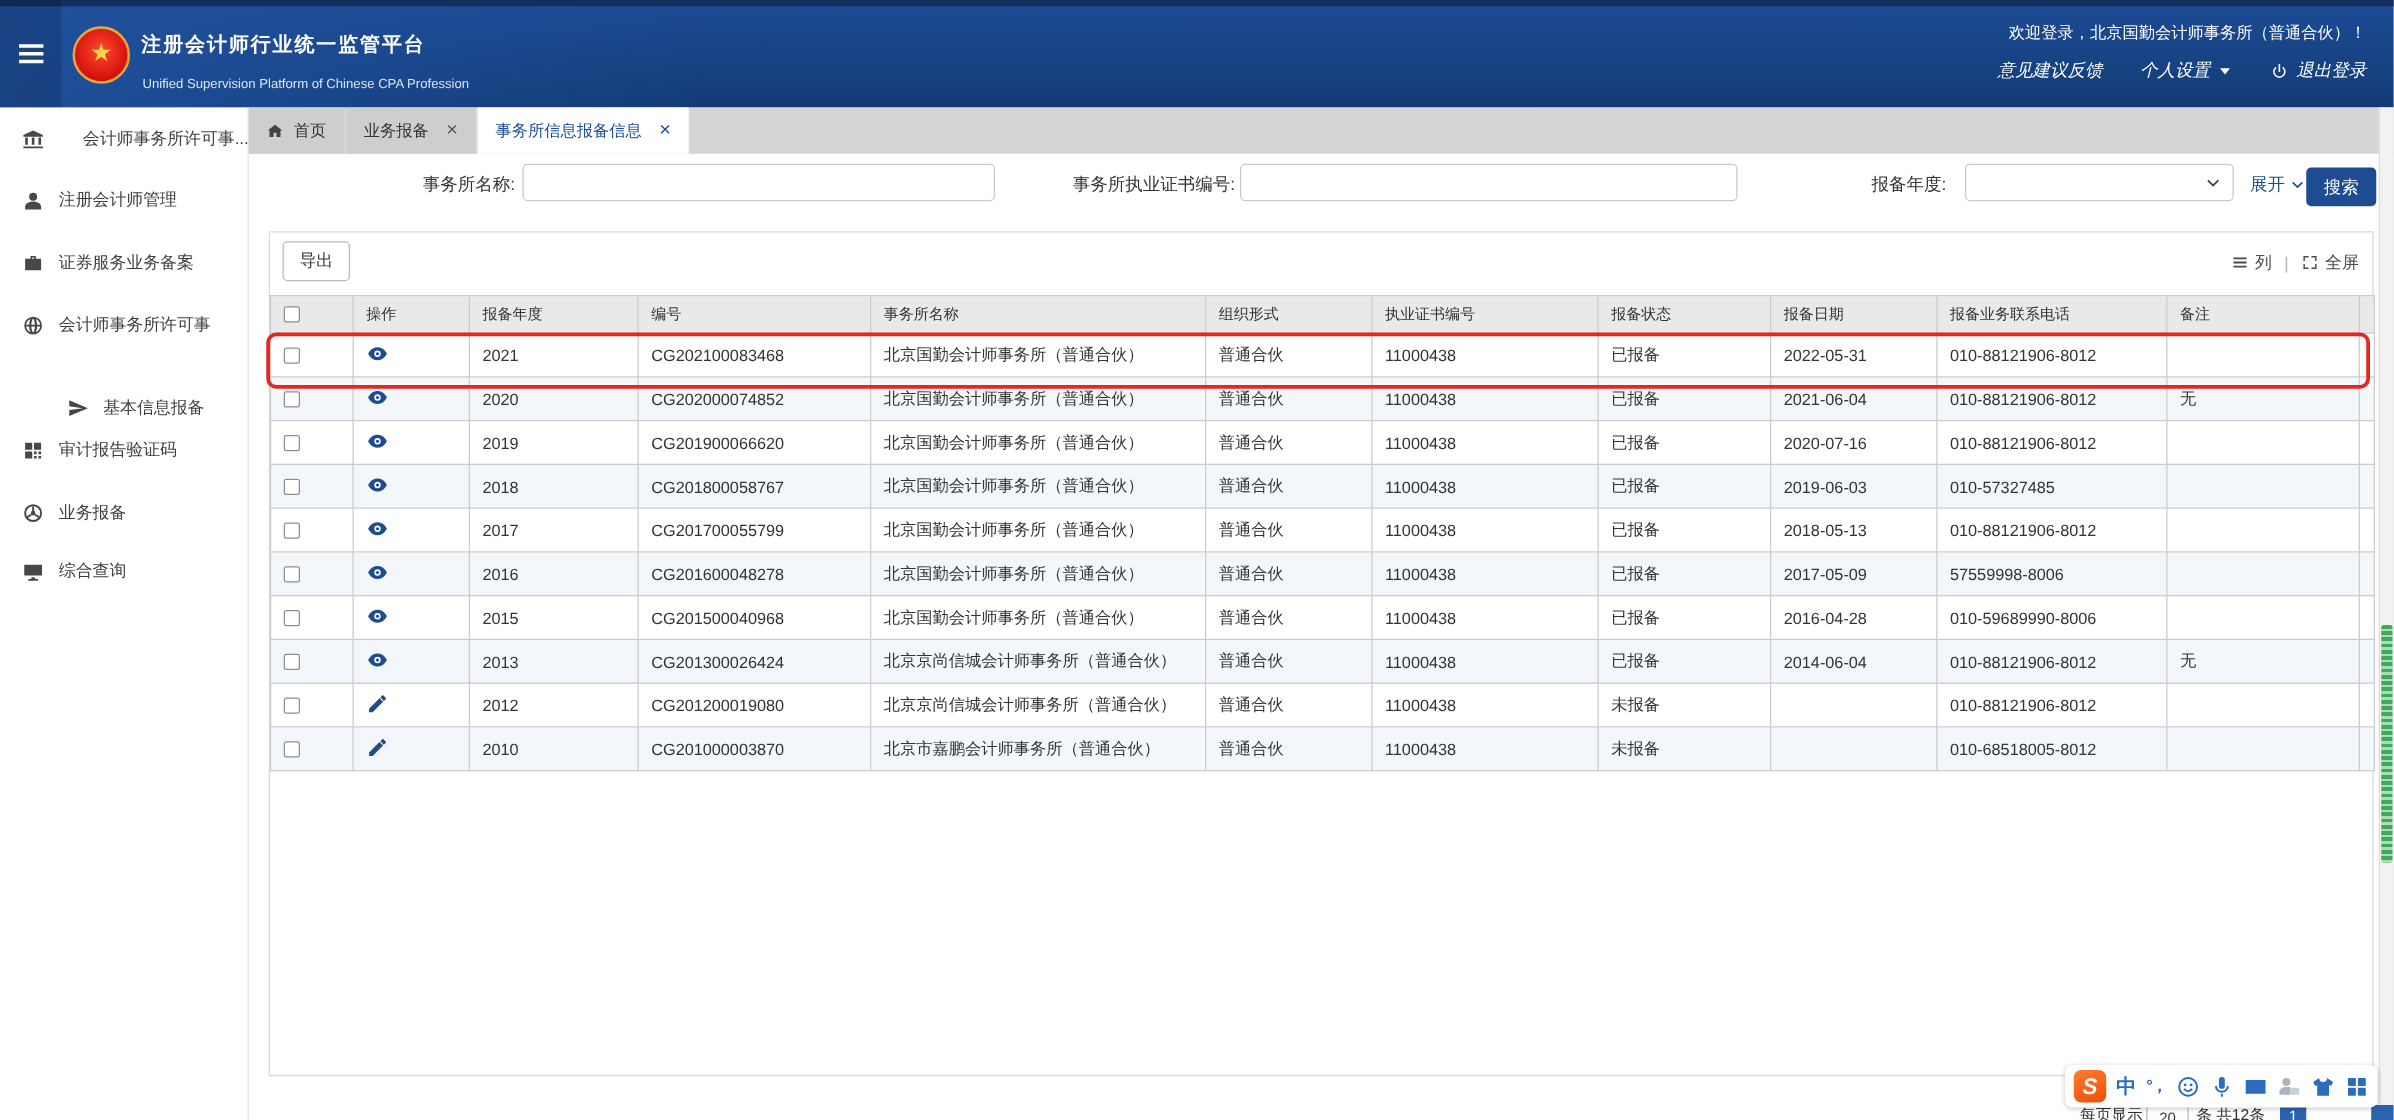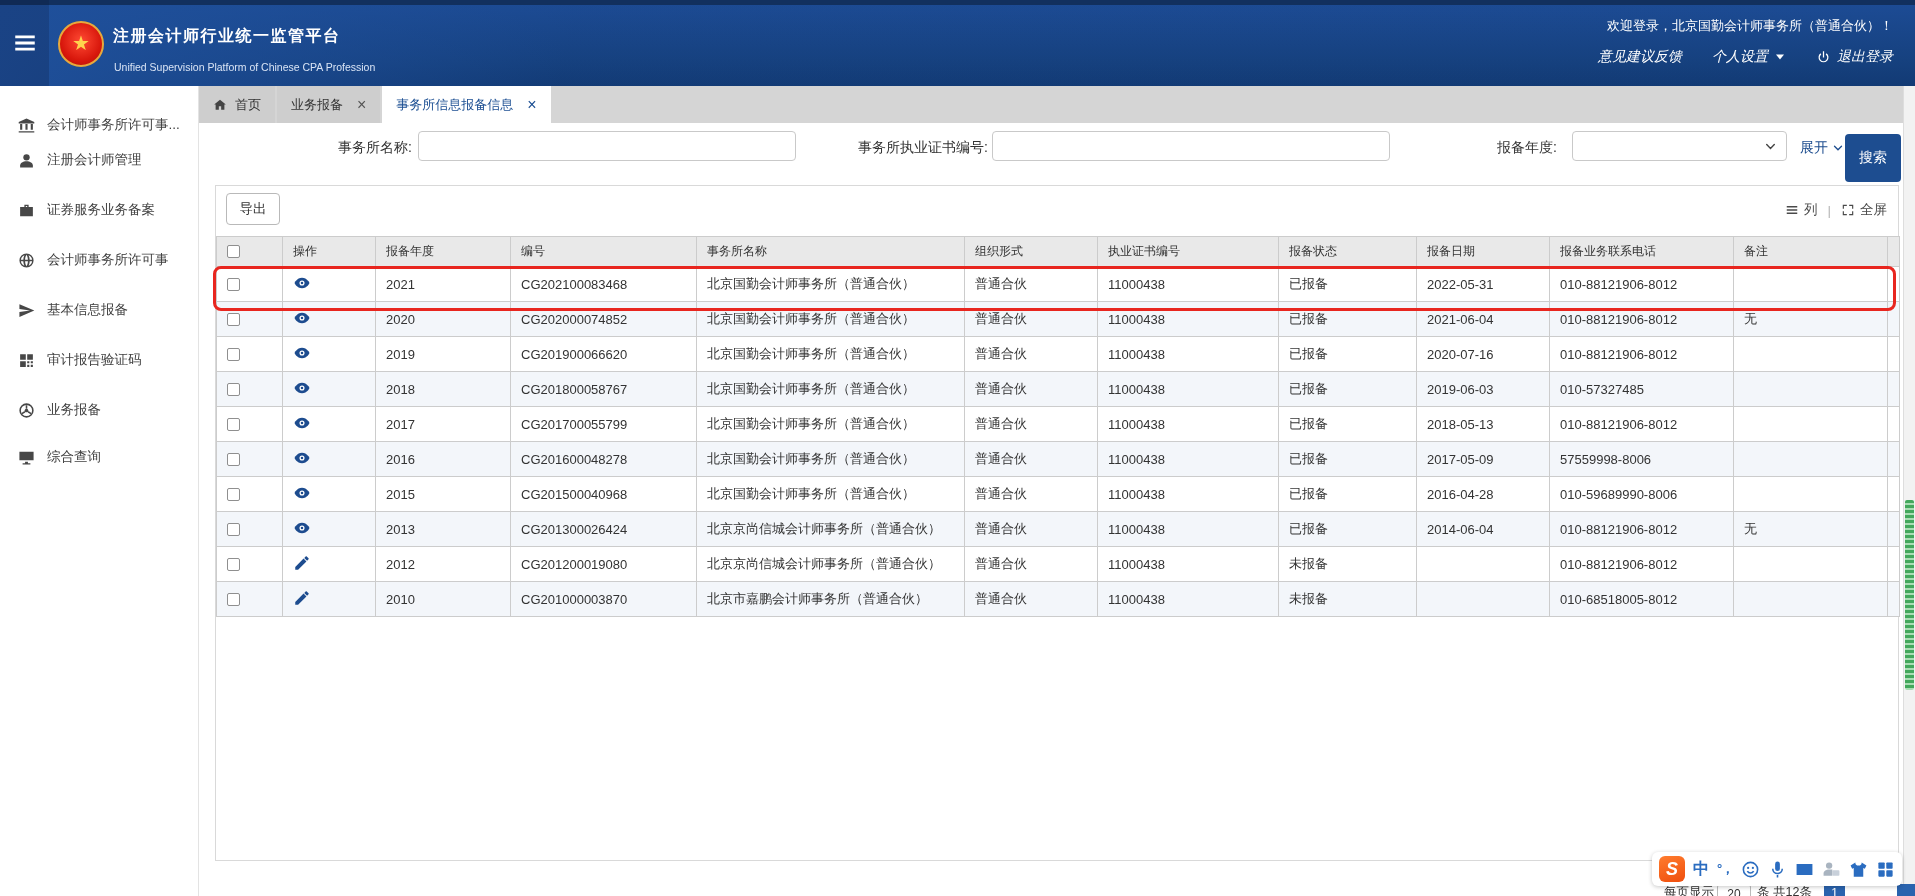--- a/index.html
+++ b/index.html
@@ -38,21 +38,21 @@
   .tab.active .close { color:#1b4e92; }
   .tab .close { font-size:16px; color:#555; margin-left:6px; cursor:pointer; }
 
   
   .lbl { position:absolute; top:139px; font-size:14px; color:#333; text-align:right; }
   .inp { position:absolute; top:131px; height:30px; background:#fff; border:1px solid #c9c9c9; border-radius:4px; font-size:13px; padding:0 8px; color:#333; }
   .selectbox { position:absolute; top:131px; height:30px; background:#fff; border:1px solid #c9c9c9; border-radius:4px; cursor:pointer; }
   .selectbox .ic { position:absolute; right:9px; top:8px; width:13px; height:13px; color:#444; }
   .expand { position:absolute; left:1800px; top:139px; color:#1c4c8e; font-size:14px; display:flex; align-items:center; gap:4px; cursor:pointer; }
   .expand .ic { width:12px; height:12px; }
-  .btn-search { position:absolute; left:1845px; top:134px; width:56px; height:48px; background:#1d4d90; color:#fff; border:none; border-radius:4px; font-size:14px; cursor:pointer; }
+  .btn-search { position:absolute; left:1845px; top:134px; width:56px; height:31px; background:#1d4d90; color:#fff; border:none; border-radius:4px; font-size:14px; cursor:pointer; }
 
   
   .panel { position:absolute; left:215px; top:185px; width:1684px; height:676px; background:#fff; border:1px solid #d9d9d9; }
   .btn-export { position:absolute; left:226px; top:193px; width:54px; height:32px; background:#fff; border:1px solid #b9b9b9; border-radius:4px; font-size:13.5px; color:#333; cursor:pointer; }
   .grid-ctrl { position:absolute; top:201px; right:28px; display:flex; align-items:center; gap:10px; color:#4a4a4a; font-size:13.5px; }
   .grid-ctrl .item { display:flex; align-items:center; gap:5px; cursor:pointer; }
   .grid-ctrl .ic { width:14px; height:14px; }
   .grid-ctrl .sep { color:#b5b5b5; }
 
   
@@ -122,21 +122,21 @@
               <path d="M11 2h2v10h-2V2z"></path>
               <path d="M7.2 5.3A8 8 0 1 0 16.8 5.3l-1.2 1.7a6 6 0 1 1-7.2 0L7.2 5.3z"></path>
             </svg>
           </span>
           <span>退出登录</span>
         </span>
     </div>
   </div>
 
   <div class="sidebar" id="sidebar">
-      <div class="side-item" style="top: 24px;">
+      <div class="side-item" style="top: 10px; justify-content: space-between;">
         <span class="ic">
           <svg viewBox="0 0 24 24" fill="currentColor" xmlns="http://www.w3.org/2000/svg">
             <path d="M12 2 1 7v2h22V7L12 2zM3 10v8h3v-8H3zm7.5 0v8h3v-8h-3zM18 10v8h3v-8h-3zM1 20v2h22v-2H1z"></path>
           </svg>
         </span>
         <span class="lab">会计师事务所许可事...</span>
       </div>
       <div class="side-item" style="top: 59px;">
         <span class="ic">
           <svg viewBox="0 0 24 24" fill="currentColor" xmlns="http://www.w3.org/2000/svg">
@@ -155,21 +155,21 @@
         <span class="lab">证券服务业务备案</span>
       </div>
       <div class="side-item" style="top: 159px;">
         <span class="ic">
           <svg viewBox="0 0 24 24" fill="currentColor" xmlns="http://www.w3.org/2000/svg">
             <path d="M12 2a10 10 0 1 0 0 20 10 10 0 0 0 0-20zm7.9 9h-3.4c-.1-2.5-.7-4.8-1.6-6.5A8 8 0 0 1 19.9 11zM12 4c1 1.4 1.9 4 2 7h-4c.1-3 1-5.6 2-7zM9.1 4.5C8.2 6.2 7.6 8.5 7.5 11H4.1a8 8 0 0 1 5-6.5zM4.1 13h3.4c.1 2.5.7 4.8 1.6 6.5a8 8 0 0 1-5-6.5zM12 20c-1-1.4-1.9-4-2-7h4c-.1 3-1 5.6-2 7zm2.9-.5c.9-1.7 1.5-4 1.6-6.5h3.4a8 8 0 0 1-5 6.5z"></path>
           </svg>
         </span>
         <span class="lab">会计师事务所许可事</span>
       </div>
-      <div class="side-item" style="top: 209px;">
+      <div class="side-item" style="top: 225px; justify-content: center;">
         <span class="ic">
           <svg viewBox="0 0 24 24" fill="currentColor" xmlns="http://www.w3.org/2000/svg">
             <path d="M2 21l21-9L2 3v7l15 2-15 2v7z"></path>
           </svg>
         </span>
         <span class="lab">基本信息报备</span>
       </div>
       <div class="side-item" style="top: 259px;">
         <span class="ic">
           <svg viewBox="0 0 24 24" fill="currentColor" xmlns="http://www.w3.org/2000/svg">

